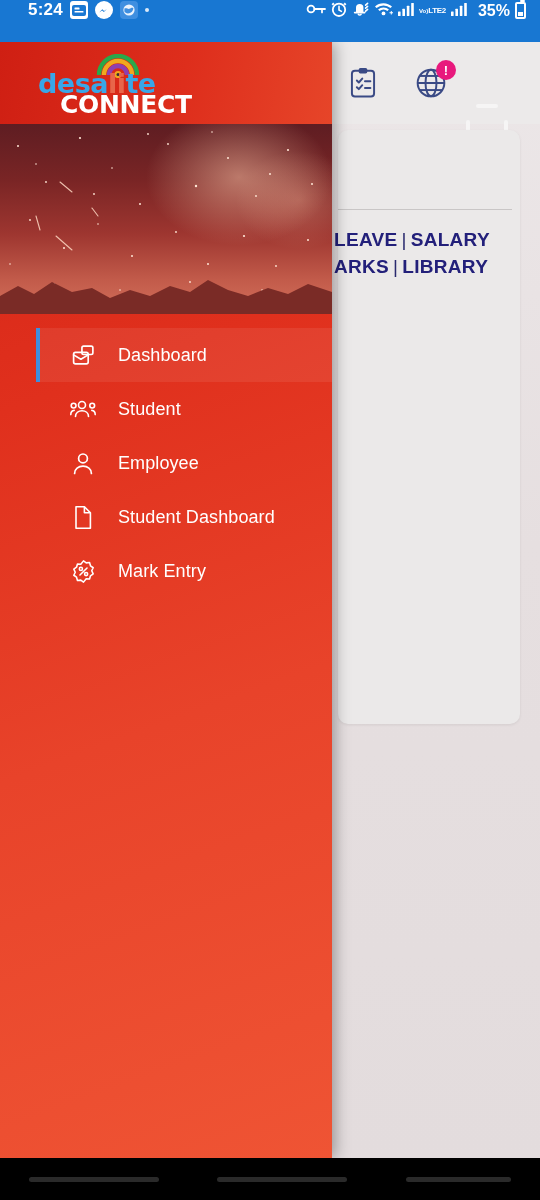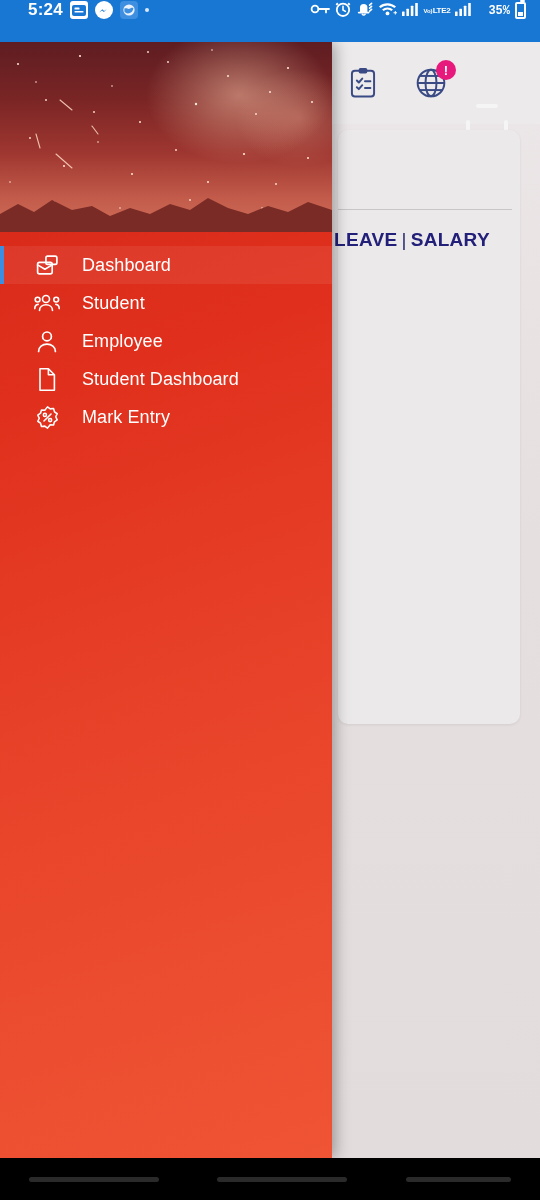--- a/index.html
+++ b/index.html
@@ -14,21 +14,21 @@
   
   .statusbar{
     position:absolute; left:0; top:0; width:540px; height:42px;
     background:#1877d2; color:#ffffff;
     display:flex; align-items:flex-start; justify-content:space-between;
     padding:0 14px 0 28px; z-index:60;
   }
   .sb-left{ display:flex; align-items:center; gap:7px; }
   .sb-time{ font-size:17px; font-weight:600; letter-spacing:.2px; }
   .sb-right{ display:flex; align-items:center; gap:5px; }
-  .sb-pct{ font-size:12px; font-weight:600; margin-left:12px;font-family:Liberation Mono, monospace; }
+  .sb-pct{ font-size:16px; font-weight:600; margin-left:6px; }
   .sb-ico{ display:block; }
   .appico{ width:18px; height:18px; border-radius:4px; display:flex;
            align-items:center; justify-content:center; }
   .appico.msgcard{ background:#ffffff; border-radius:3px; }
   .dot-sep{ width:4px; height:4px; border-radius:50%; background:#dce9f8; }
   .volte{ display:flex; flex-direction:row; align-items:center; line-height:1; }
   .volte .v1{ font-size:6px; font-weight:700; }
   .volte .v2{ font-size:8px; font-weight:700; letter-spacing:-.3px; }
   .batt{ width:11px; height:17px; border:2px solid #fff; border-radius:2px;
          position:relative; }
@@ -100,22 +100,22 @@
   .sky{ position:absolute; inset:0;
         background:
           radial-gradient(ellipse 150px 110px at 72% 28%, rgba(255,205,175,.50) 0%, rgba(255,180,150,0) 62%),
           radial-gradient(ellipse 90px 70px at 90% 40%, rgba(255,195,165,.30) 0%, rgba(255,180,150,0) 70%),
           linear-gradient(180deg,#5e1d22 0%,#7a2525 30%,#9e3630 58%,#c25b4a 82%,#d4705c 100%); }
   .stars{ position:absolute; inset:0; }
   .ridge{ position:absolute; left:0; bottom:0; width:332px; height:46px; }
 
   .nav{ padding-top:14px; }
   .nav-item{
-    position:relative; height:38px; display:flex; align-items:center;
-    padding-left:34px; gap:22px;
+    position:relative; height:54px; display:flex; align-items:center;
+    padding-left:34px; gap:22px;margin-left:36px;
   }
   .nav-item.active{ background:rgba(255,255,255,.075); }
   .nav-item.active:before{
     content:""; position:absolute; left:0; top:0; bottom:0; width:4px;
     background:#3d8ee0;
   }
   .nav-ico{ width:26px; height:26px; display:flex; align-items:center;
             justify-content:center; flex:0 0 26px; }
   .nav-label{ color:#ffffff; font-size:18px; letter-spacing:.1px; }
 
@@ -166,26 +166,42 @@
           <span class="sk-line d"></span>
       </div>
     </div>
 
     <div class="card">
       <div class="card-divider"></div>
       <div class="menu-links">
         <span class="row">
           <span>LEAVE</span><span class="sep">|</span><span>SALARY</span>
         </span>
+        <span class="row">
+          <span>ARKS</span><span class="sep">|</span><span>LIBRARY</span>
+        </span>
       </div>
     </div>
   </div>
 
   <div class="drawer">
 
+    <div class="drawer-head">
+      <div class="logo">
+        <svg class="arc" viewBox="0 0 44 24">
+          <path d="M3 21a19 19 0 0 1 38 0" fill="none" stroke="#2aa84a" stroke-width="4.4"></path>
+          <path d="M8 21a14 14 0 0 1 28 0" fill="none" stroke="#f0a81e" stroke-width="4.4"></path>
+          <path d="M13 21a9 9 0 0 1 18 0" fill="none" stroke="#8e3fb0" stroke-width="4.4"></path>
+          <circle cx="22" cy="20.5" r="3.6" fill="#f0a81e"></circle>
+          <circle cx="22" cy="20.5" r="1.5" fill="#2f2f2f"></circle>
+        </svg>
+        <div class="w1"><span>desa</span><span class="vowel">li</span><span>te</span></div>
+        <div class="w2">CONNECT</div>
+      </div>
+    </div>
 
     <div class="banner">
       <div class="sky"></div>
       <svg class="stars" viewBox="0 0 332 190">
         <g fill="#ffe6d6">
           <circle cx="18" cy="22" r="1"></circle>
             <circle cx="46" cy="58" r=".9"></circle>
             <circle cx="80" cy="14" r="1.1"></circle>
           <circle cx="112" cy="44" r=".8"></circle>
             <circle cx="140" cy="80" r="1"></circle>

